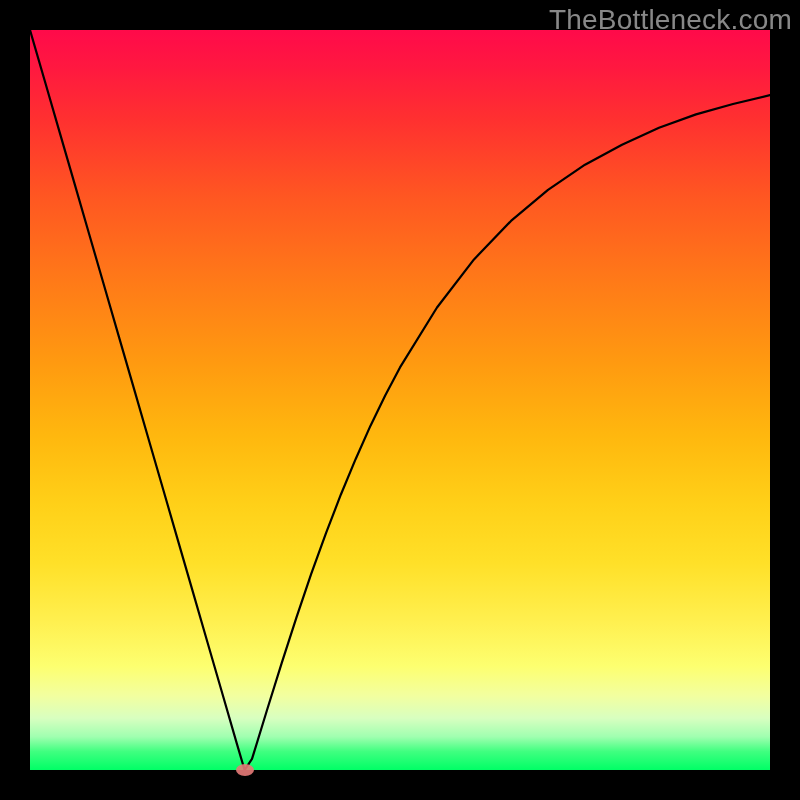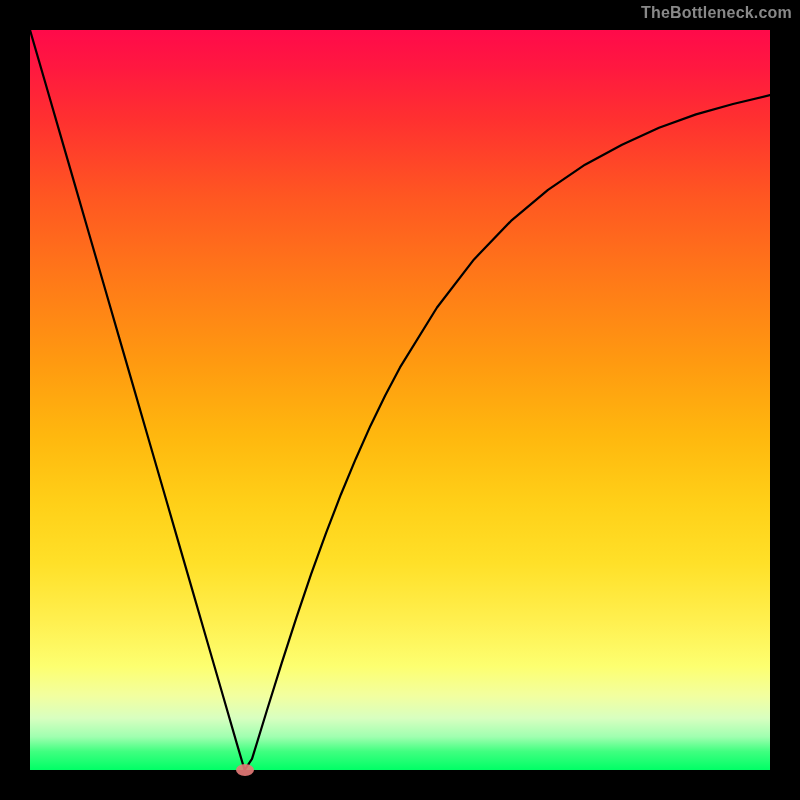--- a/index.html
+++ b/index.html
@@ -57,22 +57,22 @@
     border-radius: 50%;
     background: #e77a78;
     transform: translate(-50%, -50%);
     opacity: 0.9;
   }
   .watermark {
     position: absolute;
     top: 4px;
     right: 8px;
     color: #888;
-    font-size: 16px;
-    font-weight: 700;
+    font-size: 28px;
+    font-weight: 400;
     letter-spacing: 0.2px;
     user-select: none;
   }
 </style>
 </head>
 <body>
 
 <div class="frame">
 
   <div class="plot-area">

